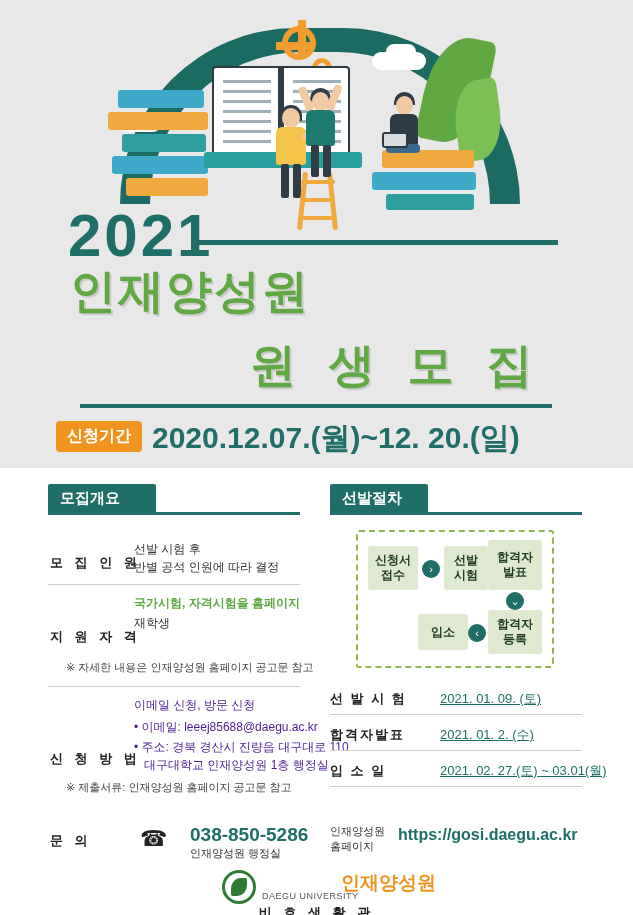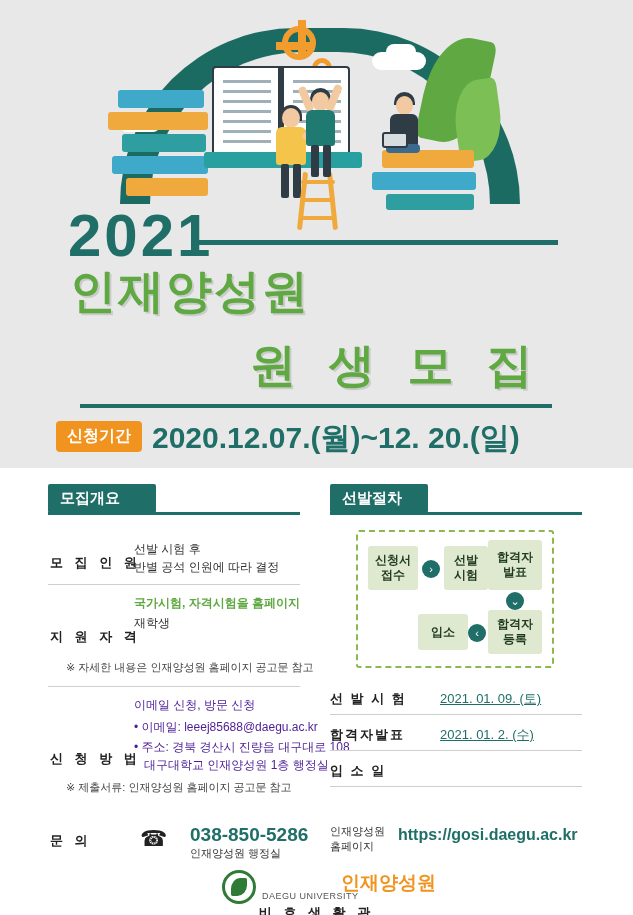--- a/index.html
+++ b/index.html
@@ -556,21 +556,21 @@
     <div class="lbl" style="left:50px; top:160px;">지 원 자 격</div>
     <div class="val green" style="left:134px; top:126px;">국가시험, 자격시험을 홈페이지</div>
     <div class="val" style="left:134px; top:146px;">재학생</div>
     <div class="note" style="left:66px; top:192px;">※ 자세한 내용은 인재양성원 홈페이지 공고문 참고</div>
 
     <div class="hr-lt" style="left:48px; top:218px; width:252px;"></div>
 
     <div class="lbl" style="left:50px; top:282px;">신 청 방 법</div>
     <div class="val tealtxt" style="left:134px; top:228px;">이메일 신청, 방문 신청</div>
     <div class="val tealtxt" style="left:134px; top:250px;">• 이메일: leeej85688@daegu.ac.kr</div>
-    <div class="val tealtxt" style="left:134px; top:270px;">• 주소: 경북 경산시 진량읍 대구대로 108</div>
+    <div class="val tealtxt" style="left:134px; top:270px;">• 주소: 경북 경산시 진량읍 대구대로 110</div>
     <div class="val tealtxt" style="left:144px; top:288px;">대구대학교 인재양성원 1층 행정실</div>
     <div class="note" style="left:66px; top:312px;">※ 제출서류: 인재양성원 홈페이지 공고문 참고</div>
 
     <div class="sec-head" style="left:330px; top:16px; width:76px;">선발절차</div>
     <div class="sec-rule" style="left:330px; top:44px; width:252px;"></div>
 
     <div class="flowbox" style="left:356px; top:62px; width:194px; height:134px;"></div>
 
     <div class="fnode" style="left:368px; top:78px; width:50px; height:44px;">
       <span style="white-space:pre-line">신청서
@@ -600,20 +600,21 @@
 
     <div class="sch-lbl" style="left:330px; top:222px;">선 발 시 험</div>
     <div class="sch-val" style="left:440px; top:222px;">2021. 01. 09. (토)</div>
     <div class="hr-lt" style="left:330px; top:246px; width:252px;"></div>
 
     <div class="sch-lbl" style="left:330px; top:258px;">합격자발표</div>
     <div class="sch-val" style="left:440px; top:258px;">2021. 01. 2. (수)</div>
     <div class="hr-lt" style="left:330px; top:282px; width:252px;"></div>
 
     <div class="sch-lbl" style="left:330px; top:294px;">입 소 일</div>
+    <div class="sch-val" style="left:440px; top:294px;">2021. 02. 27.(토) ~ 03.01(월)</div>
     <div class="hr-lt" style="left:330px; top:318px; width:252px;"></div>
   </div>
 
   <div class="contact-band">
     <div class="lbl" style="left:50px; top:14px;">문        의</div>
     <div class="phone-ico" style="left:140px; top:8px;">☎</div>
     <div class="phone-num" style="left:190px; top:6px;">038-850-5286</div>
     <div class="phone-sub" style="left:190px; top:28px;">인재양성원 행정실</div>
     <div class="phone-sub" style="left:330px; top:6px; font-size:11px;">인재양성원</div>
     <div class="phone-sub" style="left:330px; top:21px; font-size:11px;">홈페이지</div>

